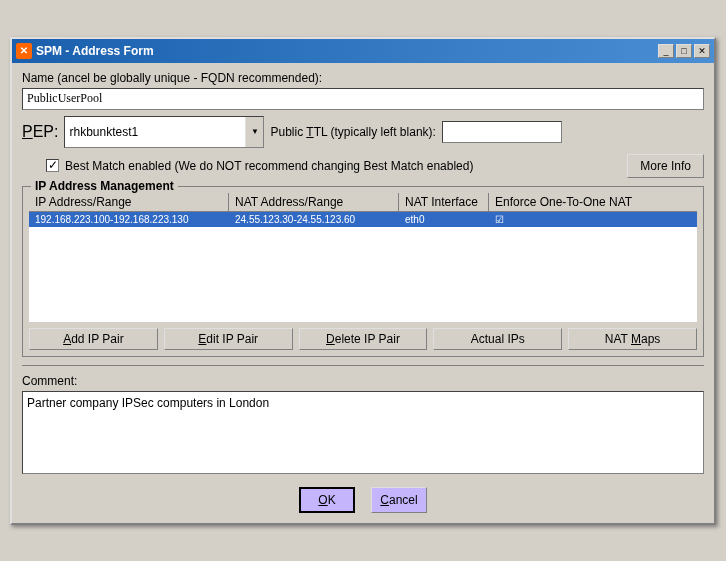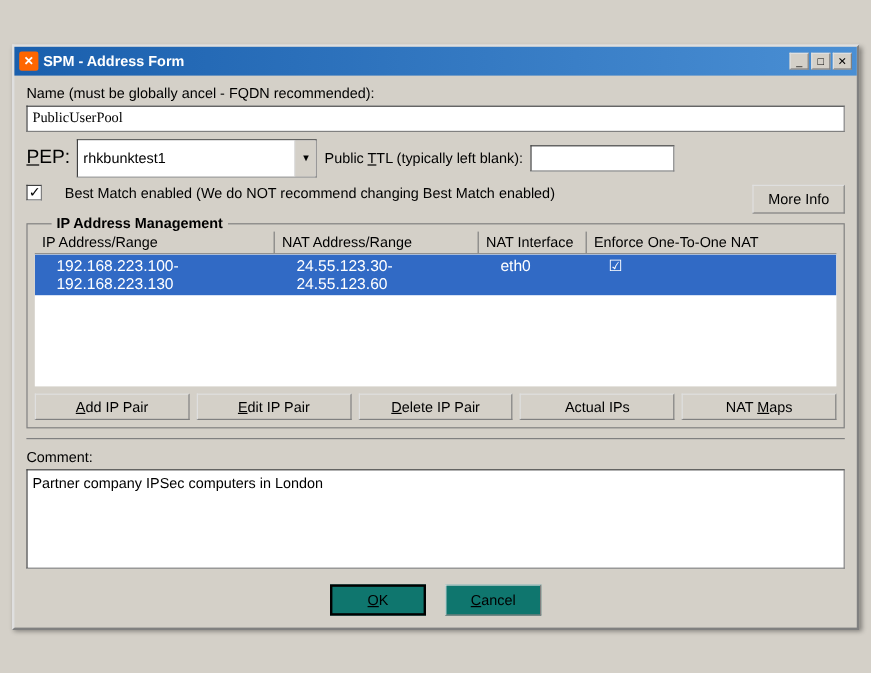--- a/index.html
+++ b/index.html
@@ -142,23 +142,24 @@
       border: 1px solid #808080;
       border-top-color: #404040;
       border-left-color: #404040;
       background: white;
       padding: 2px 4px;
       font-size: 12px;
       font-family: 'Tahoma', 'Arial', sans-serif;
     }
     .checkbox-row {
       display: flex;
-      align-items: flex-start;
-      gap: 19px;
+      align-items: center;
+      gap: 6px;
       margin-bottom: 8px;
+      margin-left: 24px;
     }
     .checkbox-label {
       font-size: 12px;
     }
     .more-info-btn {
       margin-left: auto;
       padding: 1px 12px;
       background: #d4d0c8;
       border: 1px solid #808080;
       border-top-color: #dfdfdf;
@@ -170,21 +171,21 @@
     }
     .group-box {
       border: 1px solid #808080;
       padding: 6px;
       position: relative;
       margin-bottom: 8px;
     }
     .group-box-title {
       position: absolute;
       top: -8px;
-      left: 20px;
+      left: 8px;
       background: #d4d0c8;
       padding: 0 4px;
       font-size: 12px;
       font-weight: bold;
     }
     .ip-header-row {
       display: grid;
       grid-template-columns: 200px 170px 90px 1fr;
       background: #d4d0c8;
       border-bottom: 1px solid #808080;
@@ -203,22 +204,22 @@
       height: 110px;
       overflow-y: auto;
     }
     .ip-data-row {
       display: grid;
       grid-template-columns: 200px 170px 90px 1fr;
       background: #316ac5;
       color: white;
     }
     .ip-data-cell {
-      padding: 2px 18px;
-      font-size: 13px;
+      padding: 2px 6px;
+      font-size: 10px;
     }
     .btn-row {
       display: flex;
       gap: 6px;
       justify-content: space-between;
       margin-bottom: 8px;
     }
     .action-btn {
       flex: 1;
       padding: 3px 8px;
@@ -253,23 +254,23 @@
       font-family: 'Tahoma', 'Arial', sans-serif;
       resize: none;
     }
     .footer-buttons {
       display: flex;
       justify-content: center;
       gap: 16px;
       padding-top: 10px;
     }
     .footer-btn {
-      width: 80px;
+      width: 56px;
       padding: 4px 0;
-      background: #0f766e;
+      background: #c4b5fd;
       border: 1px solid #808080;
       border-top-color: #dfdfdf;
       border-left-color: #dfdfdf;
       font-size: 12px;
       cursor: pointer;
       font-family: 'Tahoma', 'Arial', sans-serif;
     }
     .footer-btn u { text-decoration: underline; }
     .footer-btn.default {
       border: 2px solid #000;
@@ -307,21 +308,21 @@
       <button class="titlebar-btn">_</button>
       <button class="titlebar-btn">□</button>
       <button class="titlebar-btn">✕</button>
     </div>
   </div>
 
   <div class="content">
 
     
     <div class="form-label">
-      <span>Name (must be globally ancel - FQDN recommended):</span>
+      <span>Name (ancel be globally unique - FQDN recommended):</span>
     </div>
     <div style="margin-bottom:6px;">
       <input type="text" class="text-input" value="PublicUserPool" style="">
     </div>
 
     
     <div class="row" style="margin-bottom:6px;">
       <span class="pep-label"><u>P</u>EP:</span>
       <div class="dropdown-wrapper">
         <input type="text" class="dropdown-input" value="rhkbunktest1" style="">

